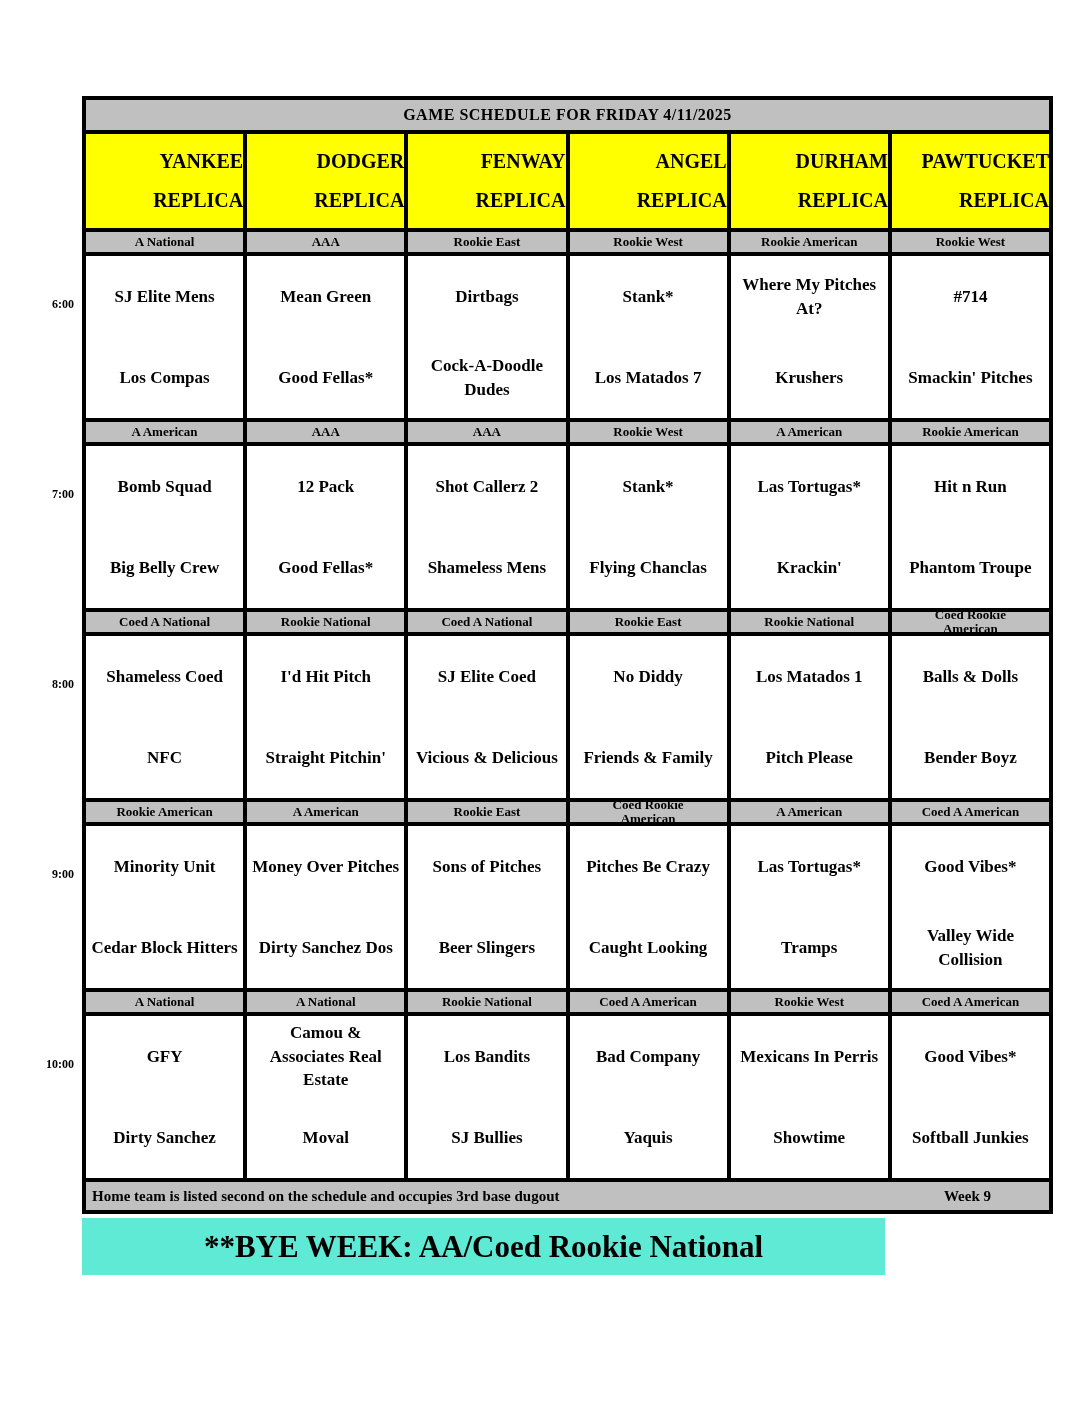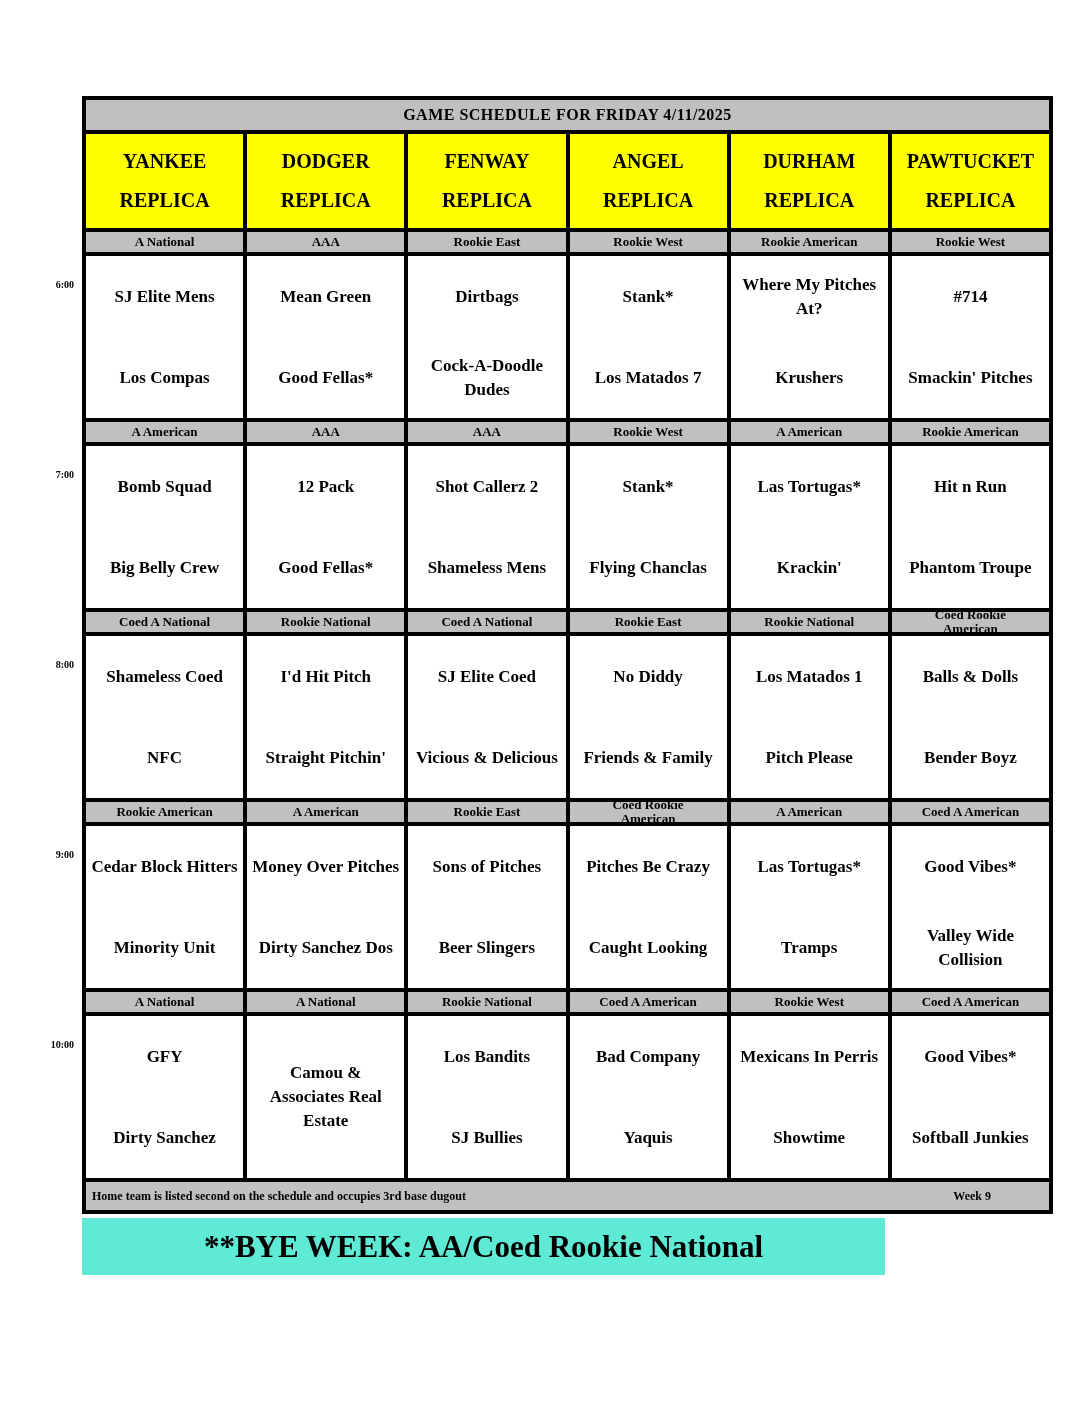--- a/index.html
+++ b/index.html
@@ -34,21 +34,21 @@
     display: flex;
     align-items: center;
     justify-content: center;
     font-size: 16px;
     letter-spacing: 0.5px;
   }
   .field-header {
     background: #ffff00;
     display: flex;
     flex-direction: column;
-    align-items: center;
+    align-items: flex-end;
     justify-content: space-evenly;
     font-size: 20px;
     text-align: center;
   }
   .division {
     background: #c0c0c0;
     display: flex;
     align-items: center;
     justify-content: center;
     text-align: center;
@@ -68,32 +68,32 @@
     align-items: center;
     justify-content: center;
     text-align: center;
     font-size: 17px;
     line-height: 1.4;
     padding: 0 5px;
   }
   .time-label {
     position: absolute;
     right: calc(100% + 12px);
-    top: 28px;
+    top: 48px;
     transform: translateY(-50%);
-    font-size: 10px;
+    font-size: 12px;
     white-space: nowrap;
   }
   .footer-row {
     grid-column: 1 / -1;
     background: #c0c0c0;
     display: flex;
     align-items: center;
     justify-content: space-between;
-    font-size: 12px;
+    font-size: 15px;
     padding: 0 6px;
     box-sizing: border-box;
   }
   .footer-week {
     padding-right: 52px;
   }
   .bye-banner {
     position: absolute;
     left: 82px;
     top: 1218px;
@@ -230,22 +230,22 @@
       <div class="team home">Bender Boyz</div>
     </div>
     <div class="division">Rookie American</div>
     <div class="division">A American</div>
     <div class="division">Rookie East</div>
     <div class="division">Coed Rookie American</div>
     <div class="division">A American</div>
     <div class="division">Coed A American</div>
     <div class="game">
       <div class="time-label">9:00</div>
+      <div class="team away">Minority Unit</div>
       <div class="team home">Cedar Block Hitters</div>
-      <div class="team away">Minority Unit</div>
     </div>
     <div class="game">
       <div class="team away">Money Over Pitches</div>
       <div class="team home">Dirty Sanchez Dos</div>
     </div>
     <div class="game">
       <div class="team away">Sons of Pitches</div>
       <div class="team home">Beer Slingers</div>
     </div>
     <div class="game">
@@ -266,20 +266,21 @@
     <div class="division">Coed A American</div>
     <div class="division">Rookie West</div>
     <div class="division">Coed A American</div>
     <div class="game">
       <div class="time-label">10:00</div>
       <div class="team away">GFY</div>
       <div class="team home">Dirty Sanchez</div>
     </div>
     <div class="game">
       <div class="team away">Camou &amp; Associates Real Estate</div>
+      <div class="team home">Moval</div>
     </div>
     <div class="game">
       <div class="team away">Los Bandits</div>
       <div class="team home">SJ Bullies</div>
     </div>
     <div class="game">
       <div class="team away">Bad Company</div>
       <div class="team home">Yaquis</div>
     </div>
     <div class="game">

